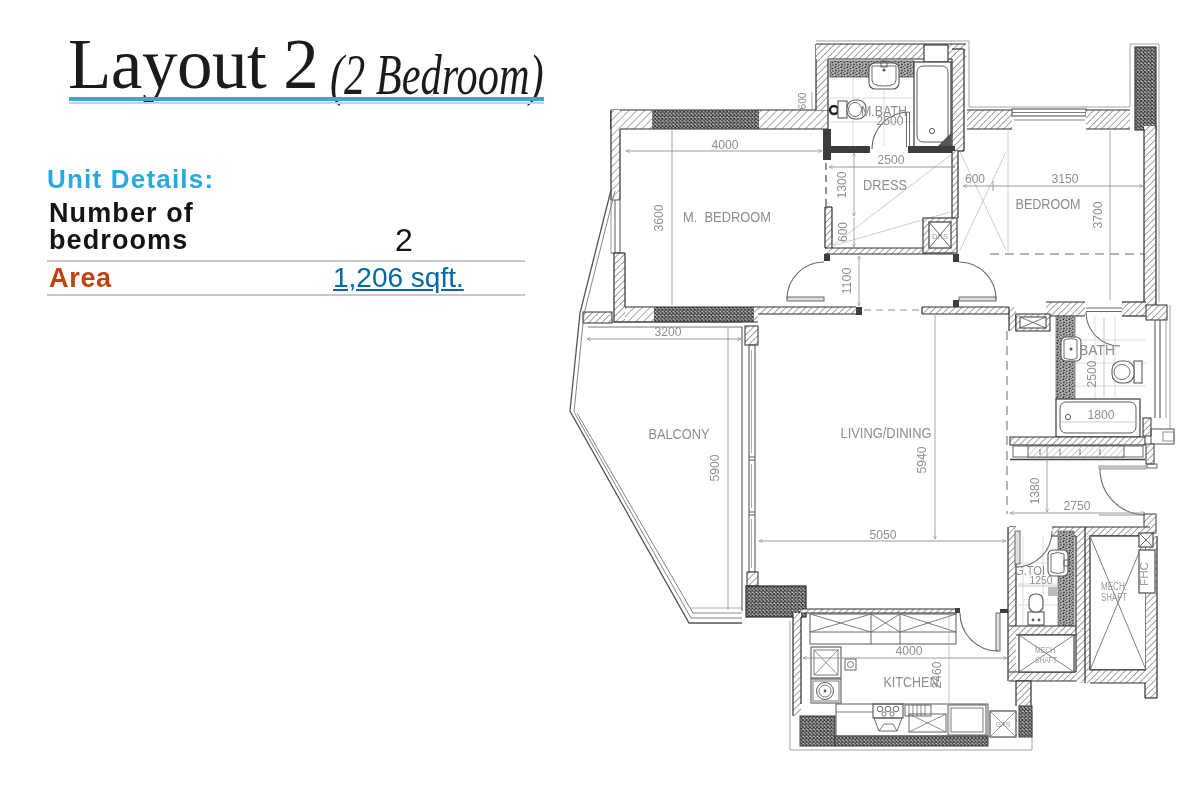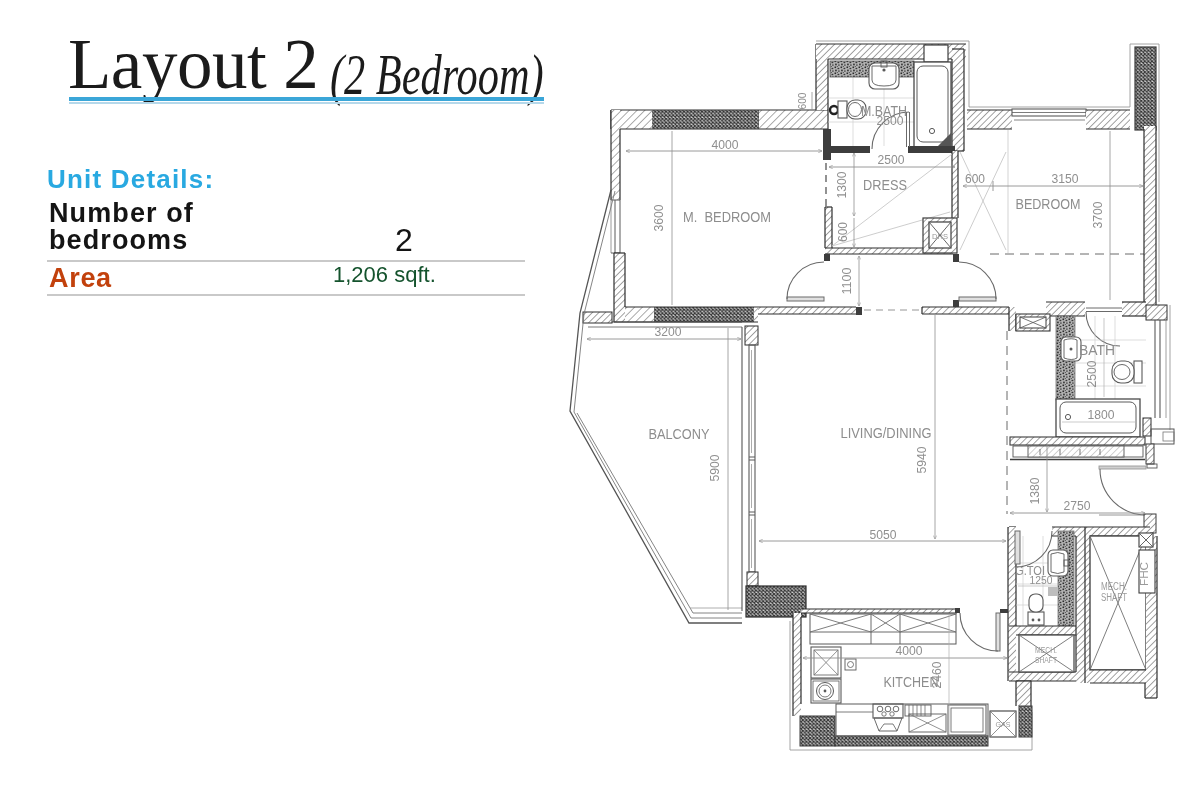--- a/index.html
+++ b/index.html
@@ -21,21 +21,21 @@
 <div class="abs sans" style="left:47px;top:164px;font-size:26px;font-weight:bold;color:#29a9e1;letter-spacing:1.2px;">Unit Details:</div>
 
 <div class="abs sans" style="left:49px;top:200px;font-size:27px;font-weight:bold;color:#141414;line-height:27px;letter-spacing:1.1px;">Number of<br>bedrooms</div>
 
 <div class="abs sans" style="left:395px;top:224px;font-size:32px;color:#141414;line-height:1;">2</div>
 
 <div class="abs" style="left:47px;top:260px;width:478px;height:2px;background:#c9c9c9;"></div>
 
 <div class="abs sans" style="left:49px;top:263px;font-size:27px;font-weight:bold;color:#c2410c;letter-spacing:0.7px;">Area</div>
 
-<div class="abs sans" style="left:333px;top:264px;font-size:22px;color:#14532d;line-height:1;">1,206&nbsp;sqft.</div>
+<div class="abs sans" style="left:333px;top:264px;font-size:28px;color:#0369a1;line-height:1;text-decoration:underline;">1,206&nbsp;sqft.</div>
 
 <div class="abs" style="left:47px;top:294px;width:478px;height:2px;background:#c9c9c9;"></div>
 
 <svg class="abs" style="left:0;top:0;" width="1200" height="800" viewBox="0 0 1200 800" fill="none" stroke-linecap="butt">
 <defs>
 <pattern id="h45" width="5.5" height="5.5" patternUnits="userSpaceOnUse" patternTransform="rotate(45)">
   <rect width="5.5" height="5.5" fill="#ffffff"></rect>
   <line x1="0" y1="0" x2="0" y2="5.5" stroke="#6e6e6e" stroke-width="1.15"></line>
 </pattern>
 <pattern id="h45b" width="4.6" height="4.6" patternUnits="userSpaceOnUse" patternTransform="rotate(45)">

